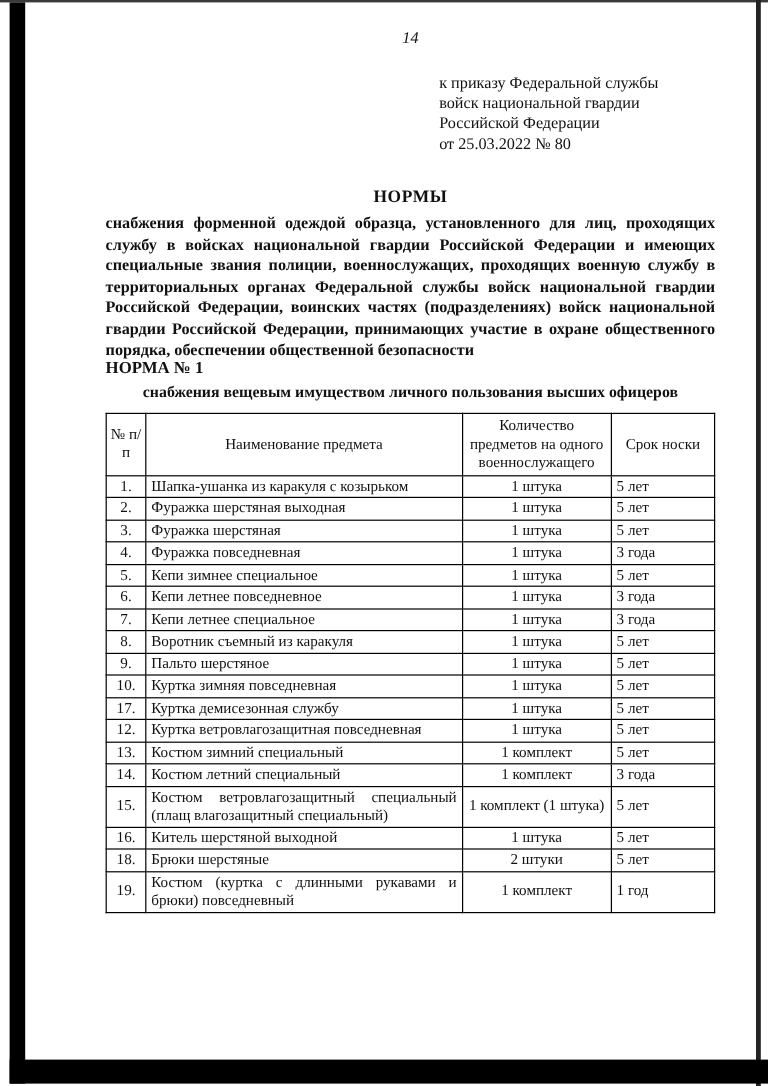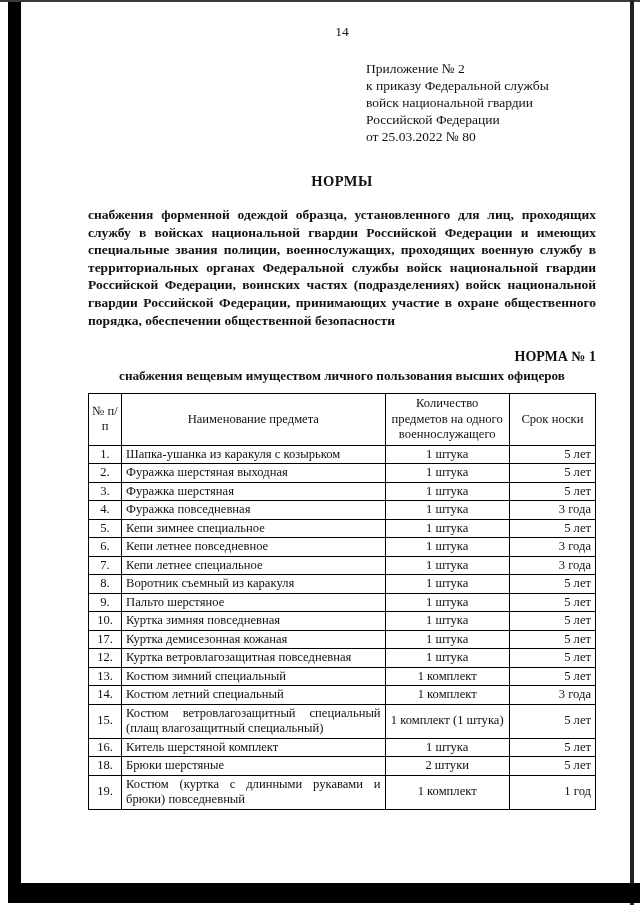--- a/index.html
+++ b/index.html
@@ -14,36 +14,36 @@
   
   .scan-top    { position:absolute; left:0; top:0; width:640px; height:2px; background:#3a3a3a; }
   .scan-left   { position:absolute; left:8px; top:2px; width:13px; height:901px; background:#000; }
   .scan-right  { position:absolute; left:630px; top:0; width:4px; height:905px; background:#222; }
   .scan-bottom { position:absolute; left:8px; top:883px; width:632px; height:20px; background:#000; }
 
   .content {
     position:absolute; left:88px; top:24px; width:508px;
   }
   .page-number {
-    text-align:center; font-size:13.5px; margin-bottom:20px;
+    text-align:center; font-size:13.5px; margin-bottom:20px;font-style:italic;
   }
   .appendix {
     margin-left:278px; font-size:13.5px; line-height:17px;
   }
   .norms-title {
     text-align:center; font-weight:bold; font-size:14.5px;
-    letter-spacing:0.5px; margin-top:28px; margin-bottom:16px;
+    letter-spacing:0.5px; margin-top:28px; margin-bottom:4px;
   }
   .norms-paragraph {
     font-weight:bold; font-size:13.5px; line-height:17.6px;
     text-align:justify; text-align-last:left;
   }
   .norma1-title {
-    text-align:right; font-weight:bold; font-size:14px;
-    margin-top:20px; margin-bottom:3px;
+    text-align:left; font-weight:bold; font-size:14px;
+    margin-bottom:3px;
   }
   .norma1-subtitle {
     text-align:center; font-weight:bold; font-size:13.2px;
     margin-bottom:9px;
   }
   table.norma {
     width:100%; border-collapse:collapse; font-size:12.6px;
     table-layout:fixed;
     padding-left:12px;
   }
@@ -56,36 +56,35 @@
   table.norma th {
     font-weight:normal; text-align:center; padding:2px 3px;
   }
   col.c-num  { width:33px; }
   col.c-name { width:263px; }
   col.c-qty  { width:124px; }
   col.c-term { width:86px; }
   td.col-num  { text-align:center; }
   td.col-name { text-align:justify; text-align-last:left; padding-left:6px; }
   td.col-qty  { text-align:center; }
-  td.col-term { text-align:right; }
+  td.col-term { text-align:left; }
 </style>
 </head>
 <body>
 
 <div class="scan-top"></div>
 <div class="scan-left"></div>
 <div class="scan-right"></div>
 <div class="scan-bottom"></div>
 
 <div class="content">
 
   <div class="page-number">14</div>
 
   <div class="appendix">
-    <div>Приложение № 2</div>
     <div>к приказу Федеральной службы</div>
     <div>войск национальной гвардии</div>
     <div>Российской Федерации</div>
     <div>от 25.03.2022 № 80</div>
   </div>
 
   <div class="norms-title">НОРМЫ</div>
 
   <div class="norms-paragraph">снабжения форменной одеждой образца, установленного для лиц, проходящих службу в войсках национальной гвардии Российской Федерации и имеющих специальные звания полиции, военнослужащих, проходящих военную службу в территориальных органах Федеральной службы войск национальной гвардии Российской Федерации, воинских частях (подразделениях) войск национальной гвардии Российской Федерации, принимающих участие в охране общественного порядка, обеспечении общественной безопасности</div>
 
@@ -163,21 +162,21 @@
           <td class="col-term">5 лет</td>
         </tr>
         <tr>
           <td class="col-num">10.</td>
           <td class="col-name">Куртка зимняя повседневная</td>
           <td class="col-qty">1 штука</td>
           <td class="col-term">5 лет</td>
         </tr>
         <tr>
           <td class="col-num">17.</td>
-          <td class="col-name">Куртка демисезонная кожаная</td>
+          <td class="col-name">Куртка демисезонная службу</td>
           <td class="col-qty">1 штука</td>
           <td class="col-term">5 лет</td>
         </tr>
         <tr>
           <td class="col-num">12.</td>
           <td class="col-name">Куртка ветровлагозащитная повседневная</td>
           <td class="col-qty">1 штука</td>
           <td class="col-term">5 лет</td>
         </tr>
         <tr>
@@ -193,21 +192,21 @@
           <td class="col-term">3 года</td>
         </tr>
         <tr>
           <td class="col-num">15.</td>
           <td class="col-name">Костюм ветровлагозащитный специальный (плащ влагозащитный специальный)</td>
           <td class="col-qty">1 комплект (1 штука)</td>
           <td class="col-term">5 лет</td>
         </tr>
         <tr>
           <td class="col-num">16.</td>
-          <td class="col-name">Китель шерстяной комплект</td>
+          <td class="col-name">Китель шерстяной выходной</td>
           <td class="col-qty">1 штука</td>
           <td class="col-term">5 лет</td>
         </tr>
         <tr>
           <td class="col-num">18.</td>
           <td class="col-name">Брюки шерстяные</td>
           <td class="col-qty">2 штуки</td>
           <td class="col-term">5 лет</td>
         </tr>
         <tr>

